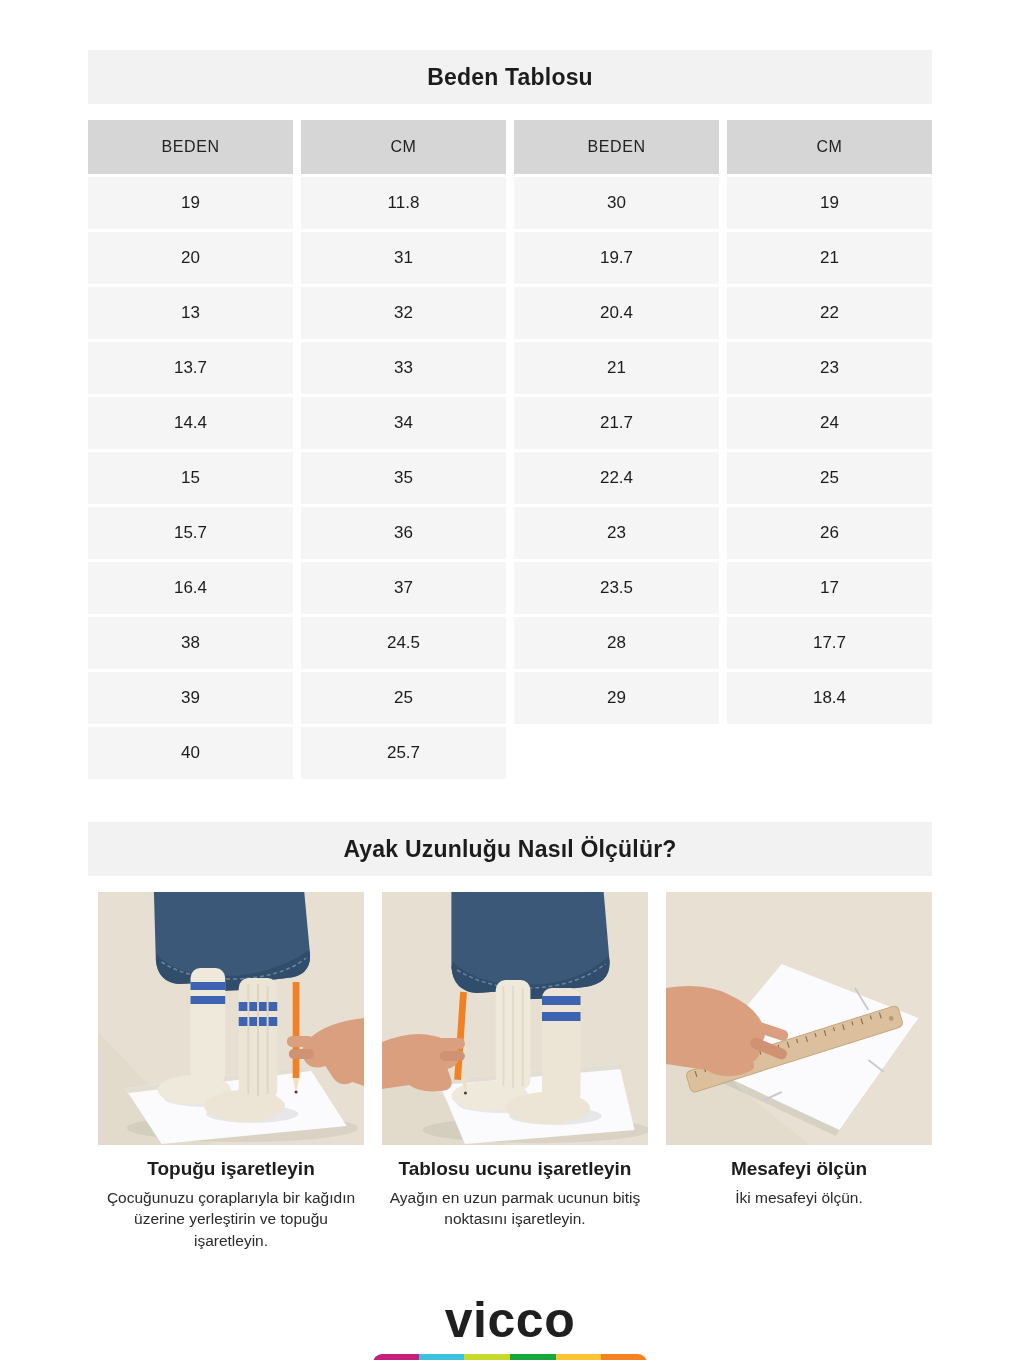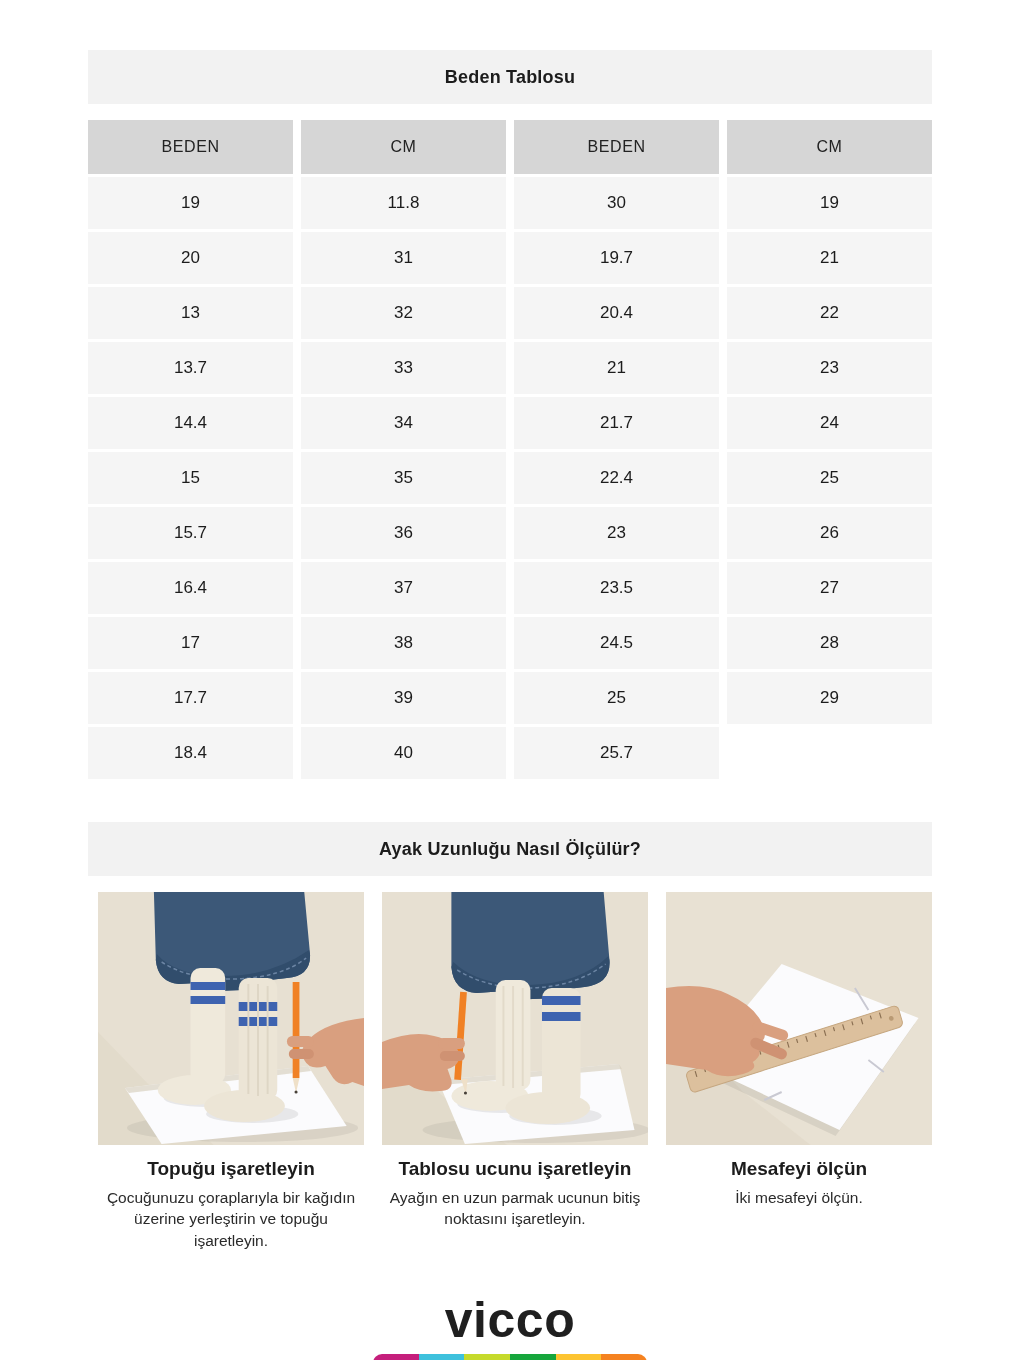--- a/index.html
+++ b/index.html
@@ -12,21 +12,21 @@
     overflow: hidden;
   }
   .page { padding: 50px 88px 0; height: 100%; position: relative; }
 
   .bar {
     background: #f2f2f2;
     height: 54px;
     display: flex; align-items: center; justify-content: center;
   }
   .bar h1, .bar h2 {
-    margin: 0; font-size: 18px; font-weight: 700; letter-spacing: 0.2px;
+    margin: 0; font-size: 23px; font-weight: 700; letter-spacing: 0.2px;
   }
 
   .size-grid {
     margin-top: 16px;
     display: grid;
     grid-template-columns: repeat(4, 1fr);
     column-gap: 8px;
     row-gap: 3px;
   }
   .cell {
@@ -120,21 +120,20 @@
       <div class="cell">35</div>
       <div class="cell">22.4</div>
       <div class="cell">25</div>
       <div class="cell">15.7</div>
       <div class="cell">36</div>
       <div class="cell">23</div>
       <div class="cell">26</div>
       <div class="cell">16.4</div>
       <div class="cell">37</div>
       <div class="cell">23.5</div>
-      <div class="cell">27</div>
       <div class="cell">17</div>
       <div class="cell">38</div>
       <div class="cell">24.5</div>
       <div class="cell">28</div>
       <div class="cell">17.7</div>
       <div class="cell">39</div>
       <div class="cell">25</div>
       <div class="cell">29</div>
       <div class="cell">18.4</div>
       <div class="cell">40</div>

